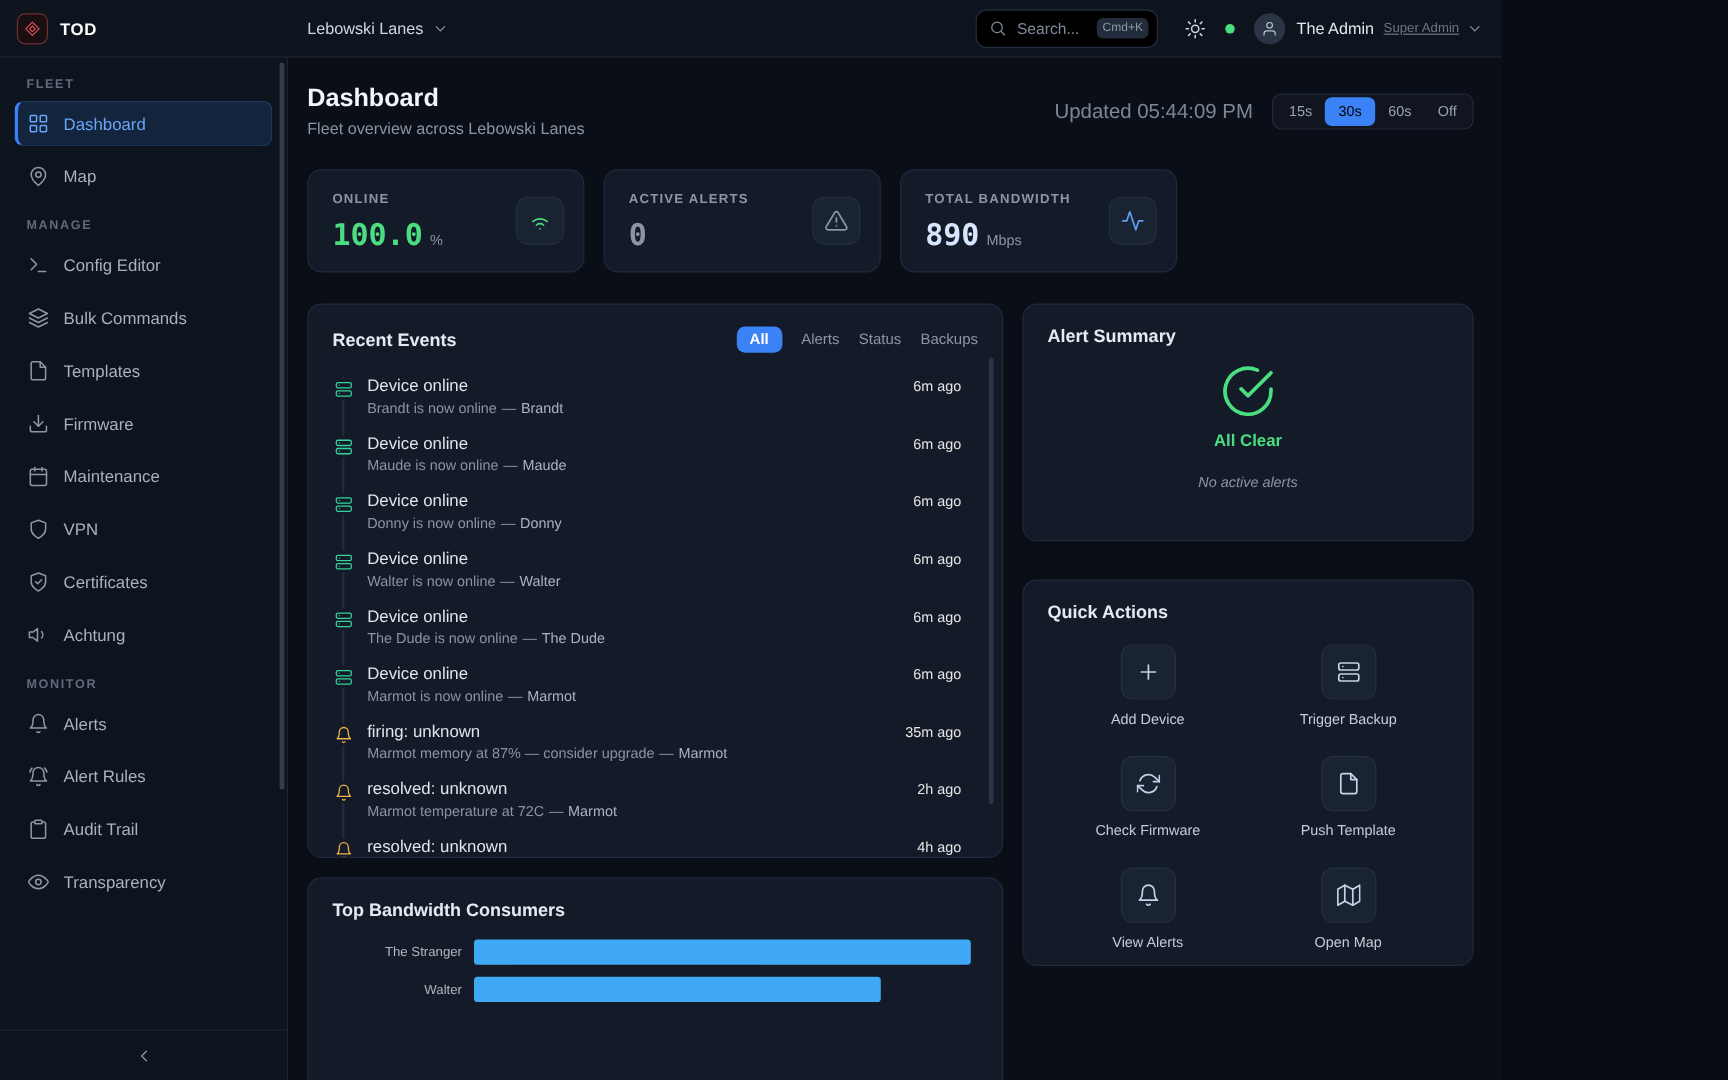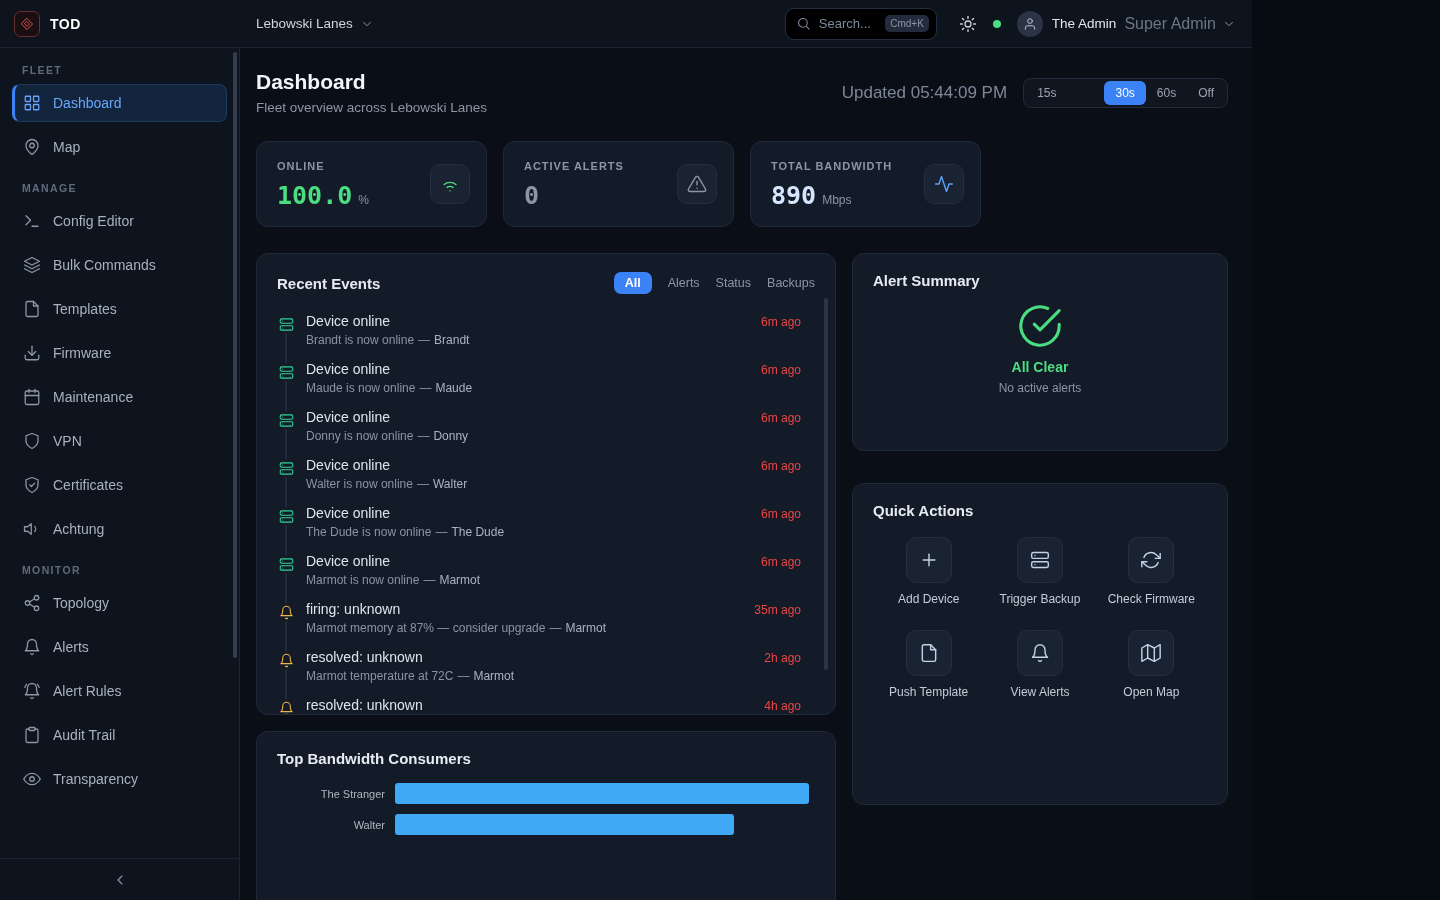--- a/index.html
+++ b/index.html
@@ -29,21 +29,21 @@
                background:#000000; border:1px solid #242e40; border-radius:9px;
                padding:0 7px 0 10px; color:#7e899a; cursor:text; }
   .search-box .ph{ flex:1; font-size:13px; }
   .kbd{ background:#232c3c; border-radius:5px; font-size:10px; padding:3px 5px; color:#8b95a5; white-space:nowrap; }
   .tb-btn{ background:none; border:none; color:#cfd6df; display:flex; align-items:center;
            cursor:pointer; margin-left:22px; }
   .status-dot{ width:8px; height:8px; border-radius:50%; background:#4ade80; margin-left:16px; }
   .avatar{ width:26px; height:26px; border-radius:50%; background:#2a3444; color:#b8c2d0;
            display:flex; align-items:center; justify-content:center; margin-left:16px; }
   .user-name{ margin-left:9px; font-size:13.5px; color:#e2e7ee; }
-  .user-role{ margin-left:8px; font-size:16px; color:#6b7685; }
+  .user-role{ margin-left:8px; font-size:11px; color:#6b7685;text-decoration:underline; }
   .user-chev{ color:#8b95a5; margin-left:6px; margin-right:16px; }
 
   
   .sidebar{ position:absolute; top:48px; left:0; bottom:0; width:240px; background:#0e141d;
             border-right:1px solid #1d2533; display:flex; flex-direction:column; }
   .side-nav{ flex:1; overflow:hidden; padding:14px 12px 0 12px; position:relative; }
   .nav-label{ font-size:10.5px; letter-spacing:.13em; color:#5f6b7d; font-weight:bold;
               margin:16px 10px 8px 10px; }
   .nav-label:first-child{ margin-top:2px; }
   .nav-item{ display:flex; align-items:center; gap:12px; height:38px; padding:0 10px;
@@ -62,21 +62,21 @@
   .content{ position:absolute; top:48px; left:240px; right:0; bottom:0; overflow:hidden;
             padding:22px 24px 0 16px; }
   .page-head{ display:flex; align-items:flex-start; }
   .page-title{ font-size:21px; font-weight:bold; color:#f2f5fa; }
   .page-sub{ font-size:13.5px; color:#8b95a5; margin-top:6px; }
   .head-right{ margin-left:auto; display:flex; align-items:center; gap:16px; padding-top:8px; }
   .updated{ font-size:17px; color:#7d8798; }
   .seg{ display:flex; background:#10151f; border:1px solid #222b3b; border-radius:8px; padding:2px; }
   .seg button{ border:none; background:none; color:#9aa4b4; font-size:12px; padding:5px 11px;
                border-radius:6px; cursor:pointer; font-family:inherit; }
-  .seg button.active{ background:#3b82f6; color:#ffffff;margin-left:37px; }
+  .seg button.active{ background:#3b82f6; color:#000000; }
 
   .card{ background:#141b28; border:1px solid #202a3c; border-radius:12px; padding:18px 20px; }
   .card-title{ font-size:15px; font-weight:bold; color:#e6ebf2; }
 
   
   .stats{ display:grid; grid-template-columns:repeat(4,1fr); gap:16px; margin-top:26px; }
   .stat-card{ position:relative; height:86px; }
   .stat-label{ font-size:11px; letter-spacing:.09em; color:#8b95a5; font-weight:bold; }
   .stat-value-row{ margin-top:9px; display:flex; align-items:baseline; }
   .stat-value{ font-family:"DejaVu Sans Mono", monospace; font-size:25px; font-weight:bold; }
@@ -101,33 +101,33 @@
   .ev-line{ position:absolute; left:8px; top:8px; bottom:10px; width:2px; background:#202a3a; }
   .ev-row{ position:relative; display:flex; align-items:flex-start; padding:7px 14px 7px 0; min-height:48px; }
   .ev-ic{ width:18px; height:18px; display:flex; align-items:center; justify-content:center;
           background:#141b28; z-index:1; margin-top:2px; flex:none; }
   .ev-green{ color:#34d399; } .ev-amber{ color:#f0b24a; }
   .ev-body{ margin-left:11px; flex:1; min-width:0; }
   .ev-title{ font-size:14px; color:#dfe5ee; }
   .ev-detail{ font-size:12px; color:#8b93a3; margin-top:4px; }
   .ev-dash{ margin:0 4px; color:#8b93a3; }
   .ev-device{ color:#aab3c0; }
-  .ev-time{ font-size:12px; color:#ef4444; margin-left:24px; margin-top:2px; white-space:nowrap; }
+  .ev-time{ font-size:12px; color:#e5e5e5; margin-left:24px; margin-top:2px; white-space:nowrap; }
   .events-scroll{ position:absolute; right:7px; top:44px; width:4px; height:372px;
                   background:#2b3547; border-radius:2px; }
 
   
   .summary-card{ height:198px; }
   .summary-body{ display:flex; flex-direction:column; align-items:center; margin-top:14px; }
   .summary-status{ margin-top:10px; font-size:14px; font-weight:bold; color:#4ade80; }
-  .summary-sub{ margin-top:6px; font-size:12px; color:#8b95a5; }
+  .summary-sub{ margin-top:20px; font-size:12px; color:#8b95a5;font-style:italic; }
 
   
   .qa-card{ height:322px; }
-  .qa-grid{ display:grid; grid-template-columns:1fr 1fr 1fr; row-gap:24px; margin-top:18px; }
+  .qa-grid{ display:grid; grid-template-columns:1fr 1fr; row-gap:24px; margin-top:18px; }
   .qa-btn{ display:flex; flex-direction:column; align-items:center; gap:9px; background:none;
            border:none; cursor:pointer; font-family:inherit; }
   .qa-tile{ width:46px; height:46px; border-radius:10px; background:#1a2332; border:1px solid #242f44;
             display:flex; align-items:center; justify-content:center; color:#c3d2e8; }
   .qa-label{ font-size:12px; color:#c3ccd8; }
 
   
   .bw-card{ height:260px; }
   .bw-rows{ margin-top:16px; display:flex; flex-direction:column; gap:10px; }
   .bw-row{ display:flex; align-items:center; }
@@ -384,26 +384,20 @@
         <span>Certificates</span>
       </a>
       <a class="nav-item">
         <svg class="ic">
             <use href="#i-speaker"></use>
           </svg>
         <span>Achtung</span>
       </a>
 
       <div class="nav-label">MONITOR</div>
-      <a class="nav-item">
-        <svg class="ic">
-            <use href="#i-nodes"></use>
-          </svg>
-        <span>Topology</span>
-      </a>
       <a class="nav-item">
         <svg class="ic">
             <use href="#i-bell"></use>
           </svg>
         <span>Alerts</span>
       </a>
       <a class="nav-item">
         <svg class="ic">
             <use href="#i-bell-ring"></use>
           </svg>

